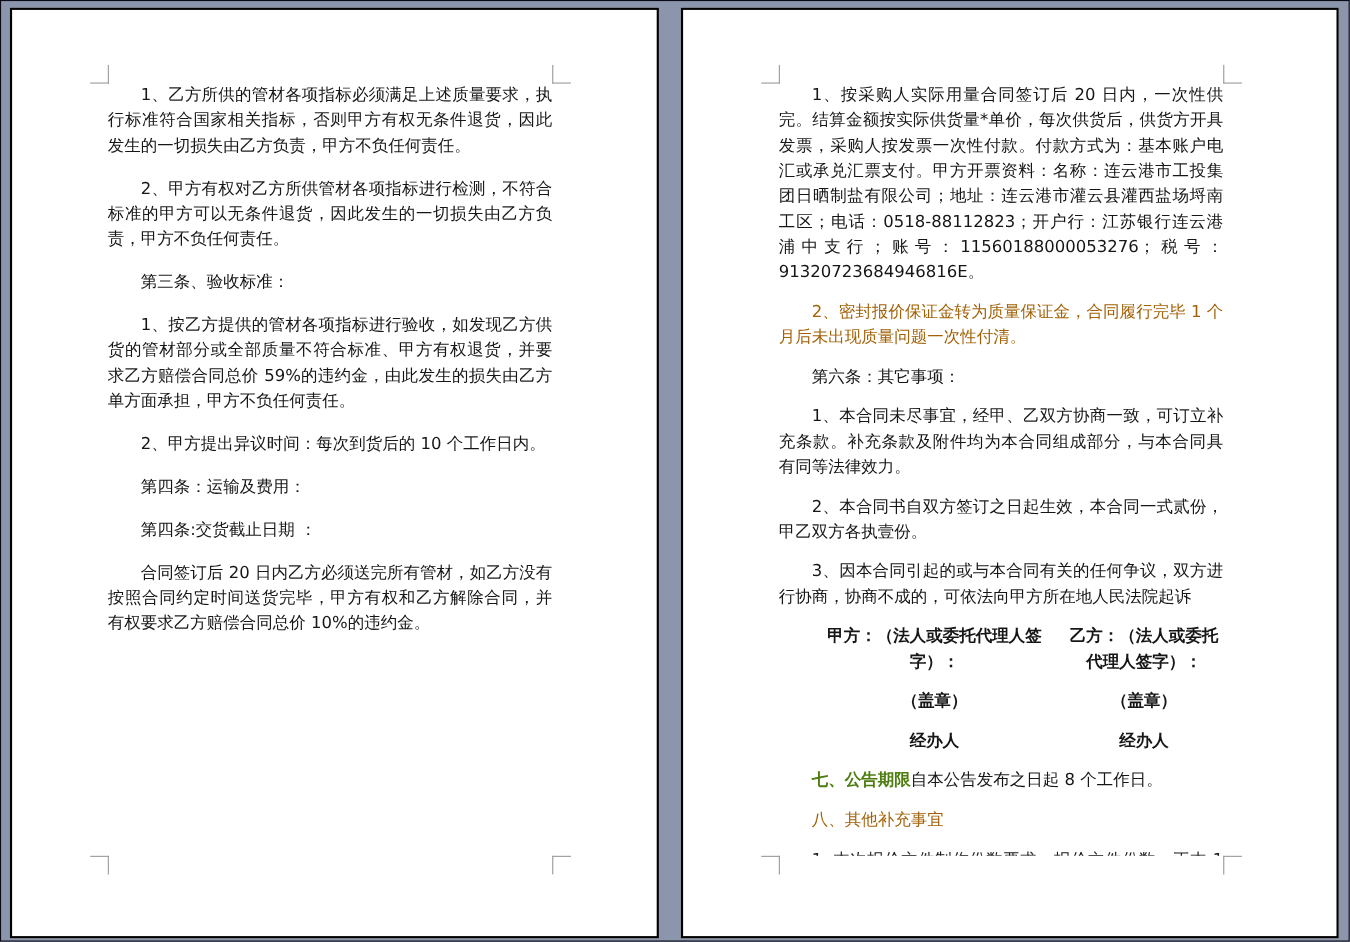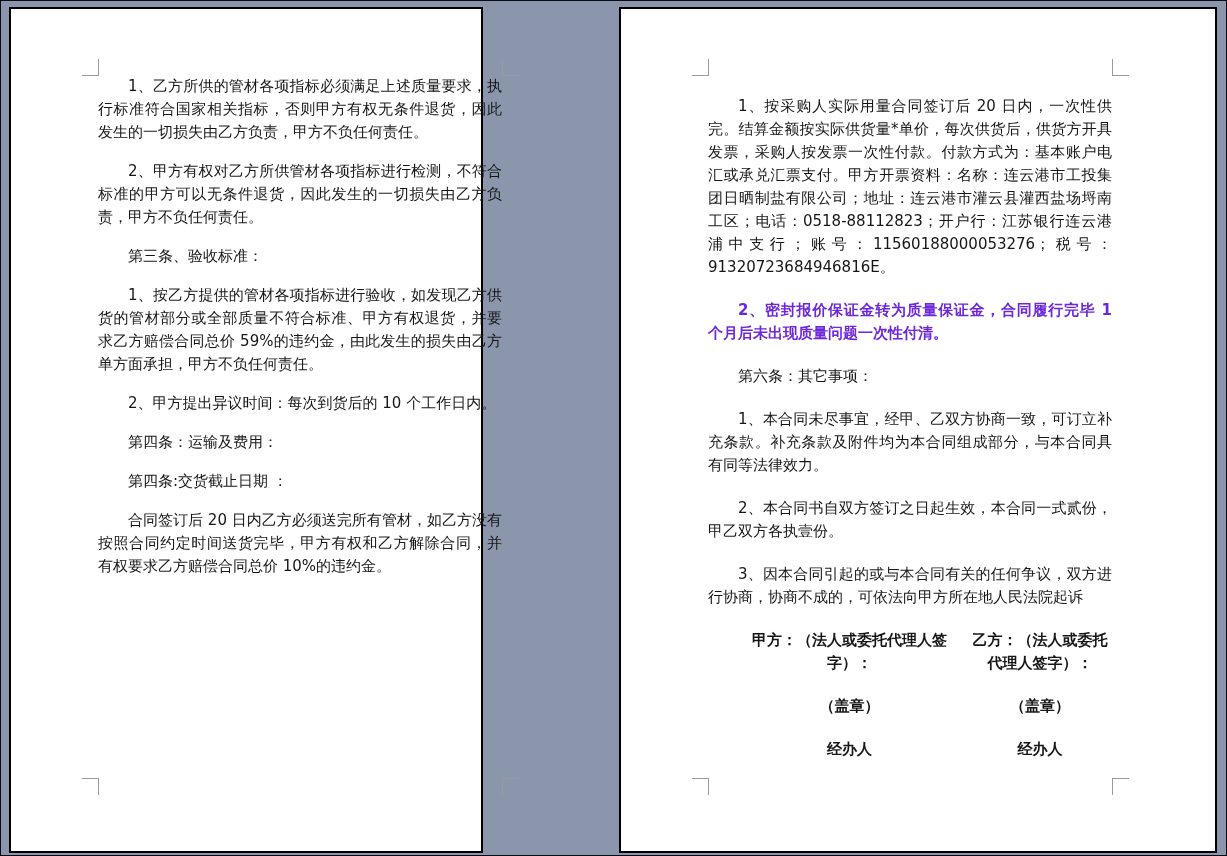--- a/index.html
+++ b/index.html
@@ -17,30 +17,30 @@
     box-sizing:border-box;border:1px solid #0a0a14;
     background:var(--bg);
     font-family:"DejaVu Sans","Liberation Sans",sans-serif;
   }
   .page{
     position:absolute;top:6px;height:846px;
     background:var(--page-bg);
     border:2px solid var(--page-border);
     box-sizing:border-box;
   }
-  #page-1{left:8px;width:474px;}
+  #page-1{left:8px;width:590px;}
   #page-2{left:618px;width:598px;}
   .content{
     position:absolute;left:87px;top:66px;width:404px;height:703px;
     font-size:15px;line-height:23px;color:var(--ink);
     text-align:justify;overflow:hidden;
   }
   .content p{margin:0 0 16px;text-indent:2em;}
-  #page-2 .content p{margin-bottom:13px;margin-top:20px;}
-  .content p.bold{font-weight:bold;color:#6d28d9;}
+  #page-2 .content p{margin-bottom:13px;}
+  .content p.bold{font-weight:normal;color:#a16207;}
   .content p.two-col{display:flex;text-indent:0;padding-left:23px;text-align:center;font-weight:bold;}
   .col-left{width:237px;flex:none;}
   .col-right{flex:1;}
   .run-red{color:var(--red);font-weight:bold;}
   .run-bold{font-weight:bold;color:#4d7c0f;}
   .mark{position:absolute;width:16px;height:16px;pointer-events:none;}
   .mark.tl{left:71px;top:50px;border-right:1px solid var(--mark);border-bottom:1px solid var(--mark);}
   .mark.tr{left:491px;top:50px;border-left:1px solid var(--mark);border-bottom:1px solid var(--mark);}
   .mark.bl{left:71px;top:769px;border-right:1px solid var(--mark);border-top:1px solid var(--mark);}
   .mark.br{left:491px;top:769px;border-left:1px solid var(--mark);border-top:1px solid var(--mark);}

